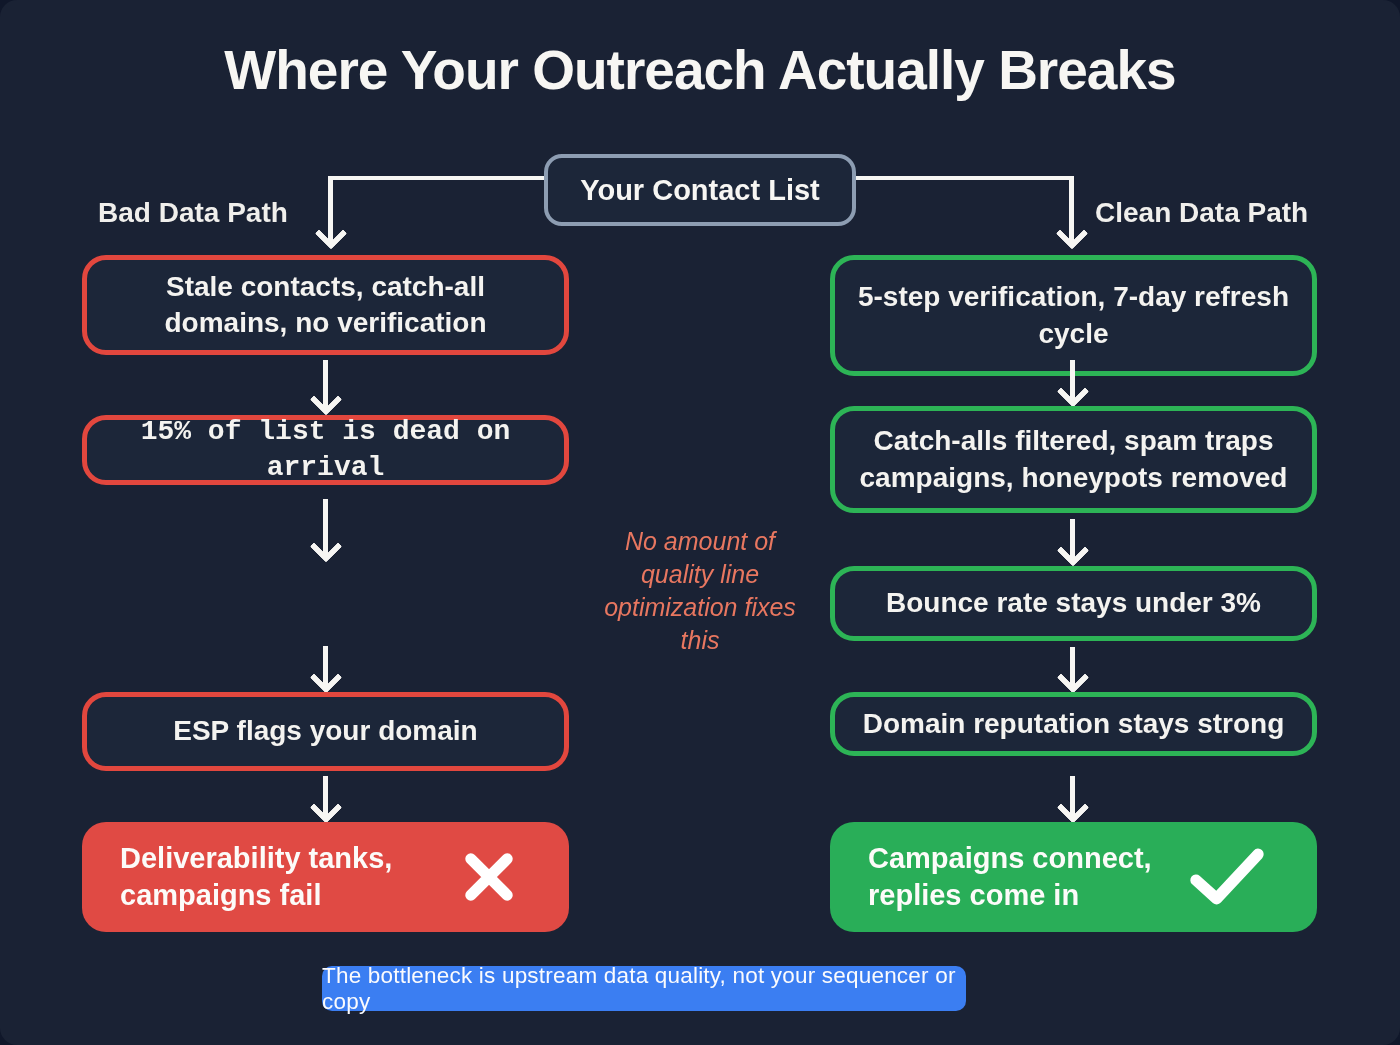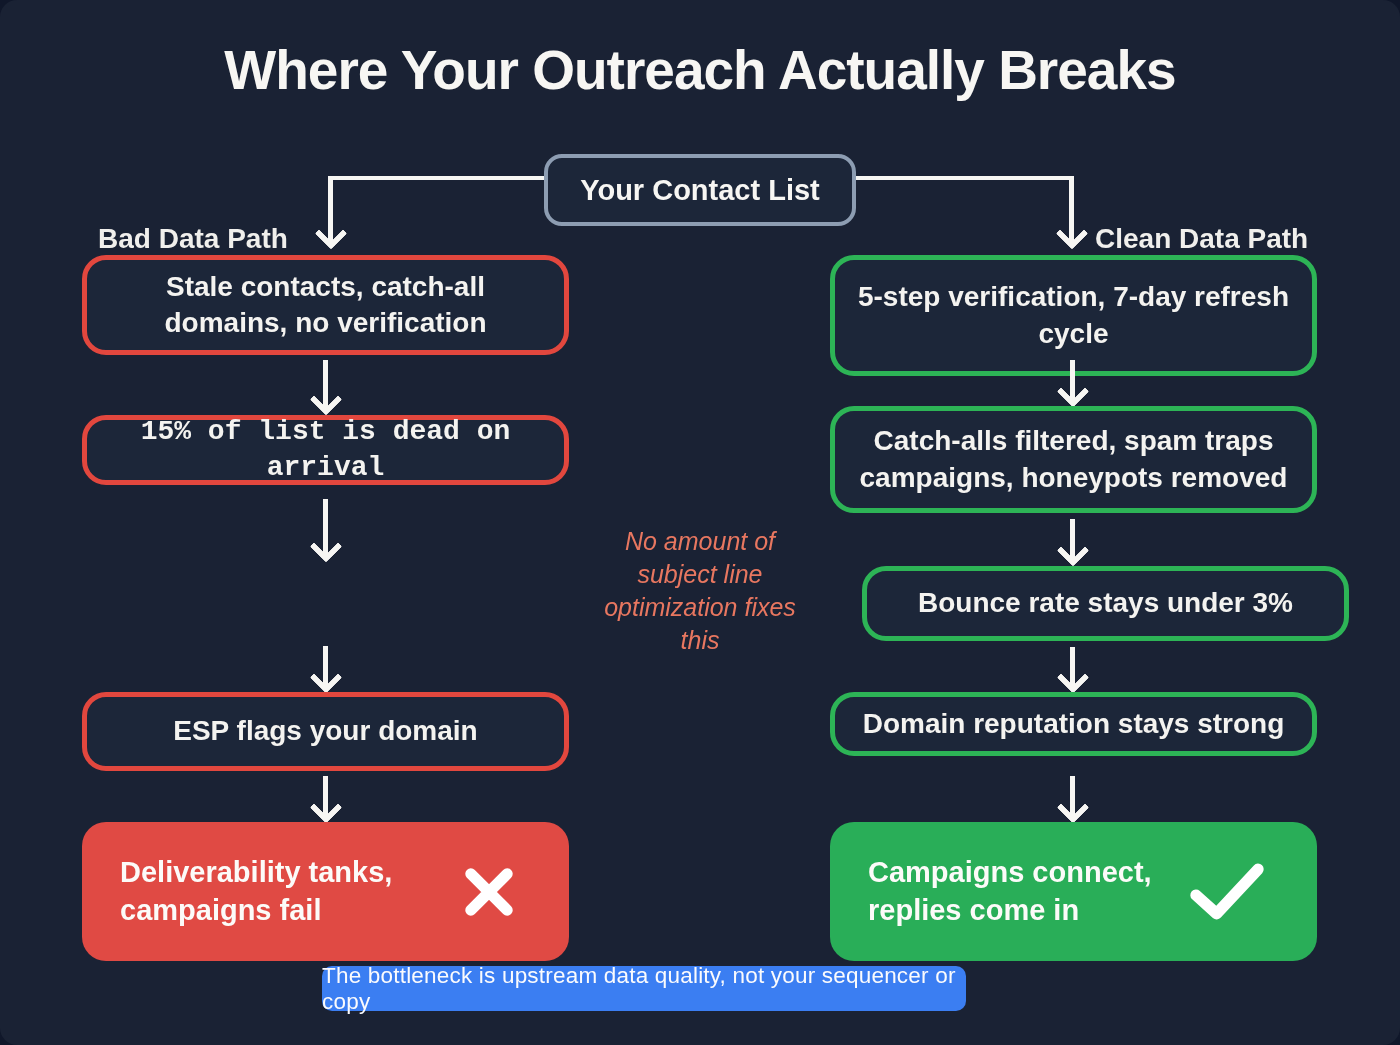--- a/index.html
+++ b/index.html
@@ -31,21 +31,21 @@
   }
   .root-node {
     position:absolute; left:544px; top:154px; width:312px; height:72px;
     border:4px solid var(--slate); border-radius:18px;
     background:var(--panel);
     display:flex; align-items:center; justify-content:center;
     color:#f7f6f3; font-size:29px; font-weight:700;
     z-index:2;
   }
   .path-label {
-    position:absolute; color:#f0efec; font-size:28px; font-weight:700;margin-top:26px;
+    position:absolute; color:#f0efec; font-size:28px; font-weight:700;
   }
   .path-label.bad   { left:98px;  top:197px; }
   .path-label.clean { left:1095px; top:197px; }
 
   
   .hline { position:absolute; height:4px; background:var(--line); }
   .varrow { position:absolute; width:5px; background:var(--line); }
   .varrow::after {
     content:""; position:absolute; bottom:-3px; left:50%;
     width:17px; height:17px;
@@ -67,26 +67,26 @@
   .node.green { border-color:var(--green); }
   .col-left  { left:82px;  width:487px; }
   .col-right { left:830px; width:487px; }
 
   .l1 { top:255px; height:100px; }
   .l2 { top:415px; height:70px;font-family:Liberation Mono, monospace; }
   .l3 { top:562px; height:79px; }
   .l4 { top:692px; height:79px; }
   .r1 { top:255px; height:121px; }
   .r2 { top:406px; height:107px; }
-  .r3 { top:566px; height:75px;margin-left:32px; }
+  .r3 { top:566px; height:75px; }
   .r4 { top:692px; height:64px; }
 
   
   .outcome {
-    position:absolute; top:822px; height:139px; border-radius:24px;
+    position:absolute; top:822px; height:110px; border-radius:24px;
     display:flex; align-items:center; justify-content:space-between;
     padding:0 48px 0 38px;
     color:#fcfbf9; font-size:29px; font-weight:700; line-height:1.28;
   }
   .outcome.bad   { background:var(--red-fill); }
   .outcome.clean { background:var(--green-fill); }
   .outcome .label { max-width:330px; text-align:left; }
   .outcome svg { flex:0 0 auto; }
 
   .center-note {
@@ -164,19 +164,19 @@
   </div>
   <div class="varrow" style="left:1070px; top:776px; height:40px;"></div>
 
   <div class="outcome clean col-right">
     <span class="label">Campaigns connect, replies come in</span>
     <svg width="84" height="62" viewBox="0 0 80 60" aria-hidden="true">
       <path d="M10 33 L30 51 L70 8" stroke="#ffffff" stroke-width="11" stroke-linecap="round" stroke-linejoin="round" fill="none"></path>
     </svg>
   </div>
 
-  <div class="center-note">No amount of subject line optimization fixes this</div>
+  <div class="center-note">No amount of quality line optimization fixes this</div>
 
   <div class="footer-pill">
     <span>The bottleneck is upstream data quality, not your sequencer or copy</span>
   </div>
 
 </div>
 
 </body></html>

